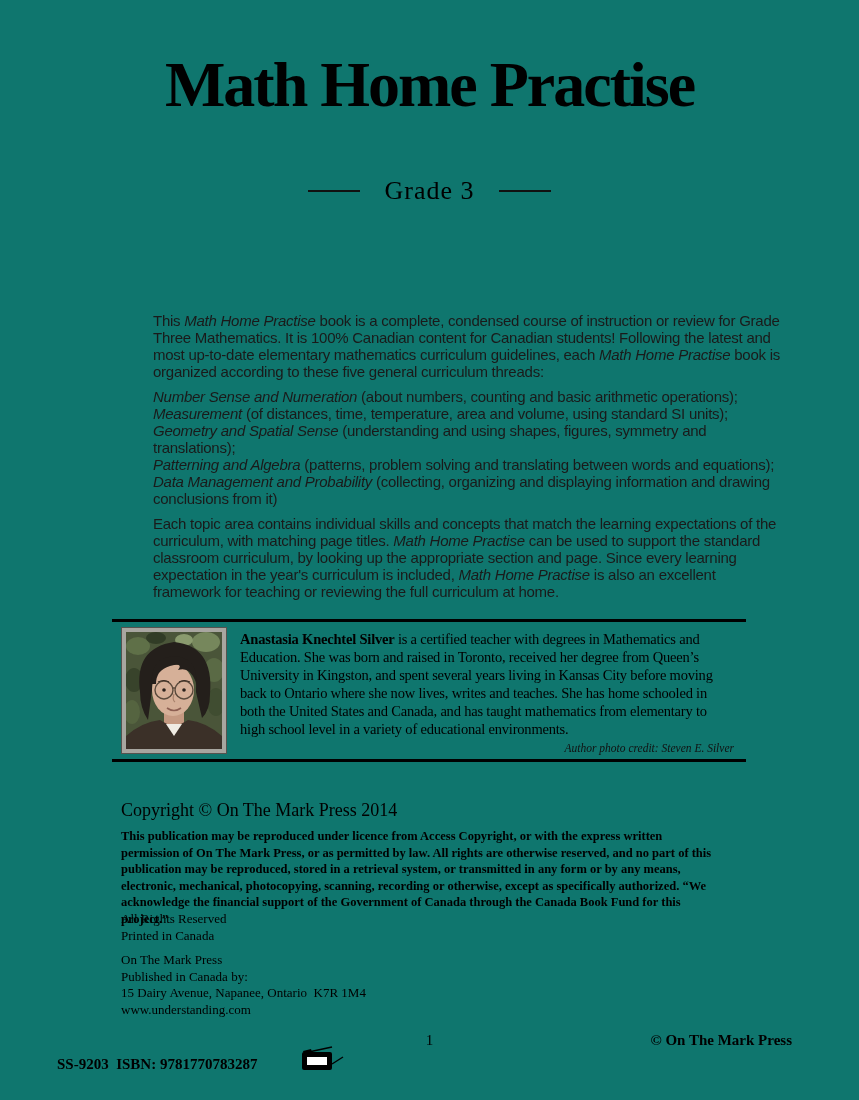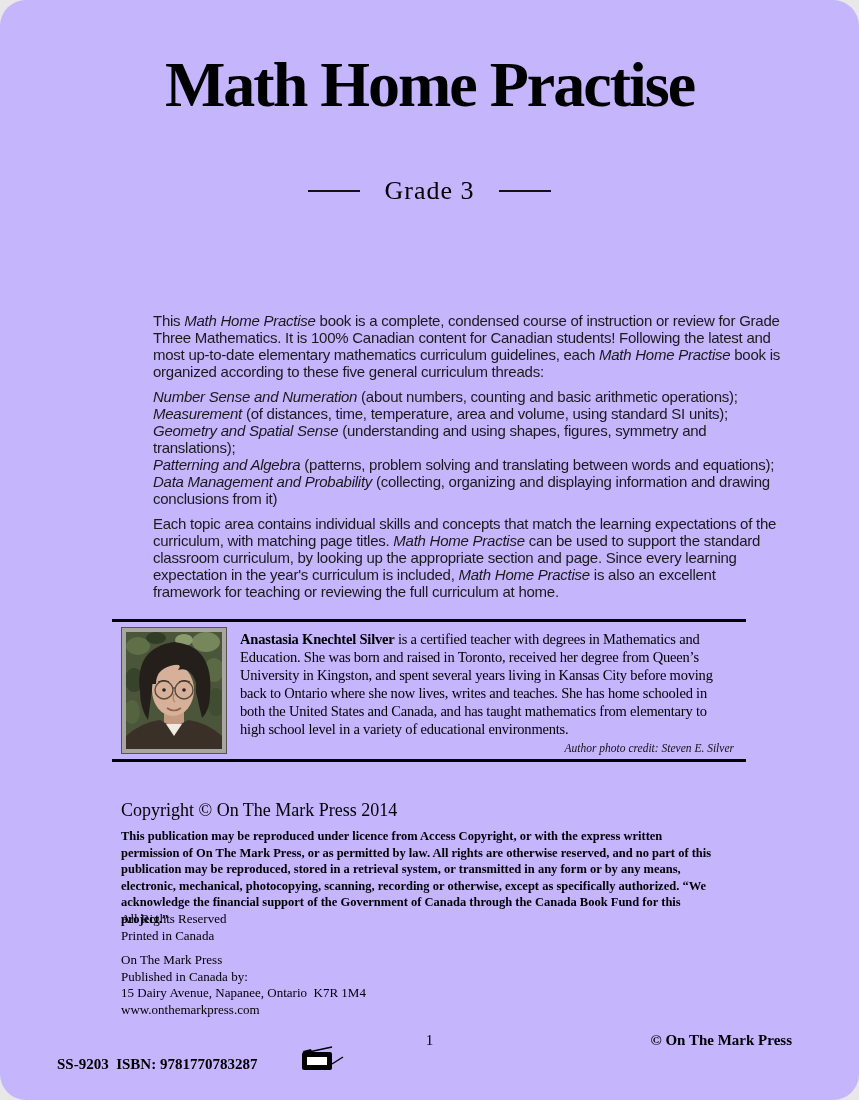--- a/index.html
+++ b/index.html
@@ -1,24 +1,23 @@
 <!DOCTYPE html>
 <html><head>
 <meta charset="utf-8">
 <style>
   html,body{margin:0;padding:0;background:#e8e8e8;}
   .page{
     position:relative;
     width:859px;height:1100px;
     margin:0 auto;
-    background:#c4b5fd;
+    background:#0f766e;
     font-family:"Liberation Serif", serif;
     color:#000;
     overflow:hidden;
-    border-radius:26px;
   }
   
   .title{
     position:absolute;top:50px;left:0;right:0;
     text-align:center;
     font-family:"Liberation Serif", serif;
     font-weight:bold;
     font-size:64px;
     letter-spacing:-2px;
     line-height:1.1;
@@ -194,21 +193,21 @@
 
   <div class="rights">
     <div>All Rights Reserved</div>
     <div>Printed in Canada</div>
   </div>
 
   <div class="published">
     <div>On The Mark Press</div>
     <div>Published in Canada by:</div>
     <div class="pre-space">15 Dairy Avenue, Napanee, Ontario  K7R 1M4</div>
-    <div>www.onthemarkpress.com</div>
+    <div>www.understanding.com</div>
   </div>
 
   <div class="footer">
     <div class="footer-left">
       <span>SS-9203  ISBN: 9781770783287</span>
       <span class="footer-logo">
         <svg width="46" height="30" viewBox="0 0 46 30">
           <rect x="3" y="7" width="30" height="18" rx="2" fill="#000"></rect>
           <rect x="8" y="12" width="20" height="8" fill="#fff"></rect>
           <path d="M5,8 L33,2" stroke="#000" stroke-width="1.6" fill="none"></path>

